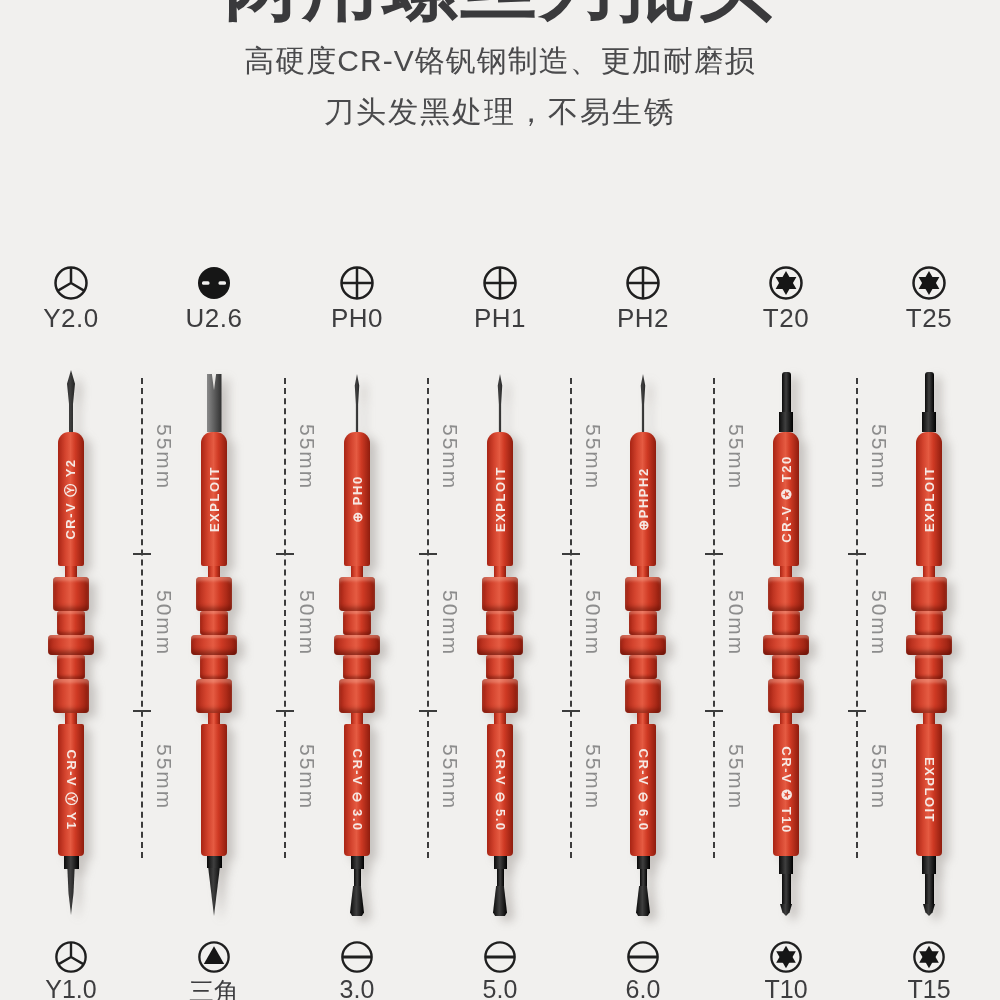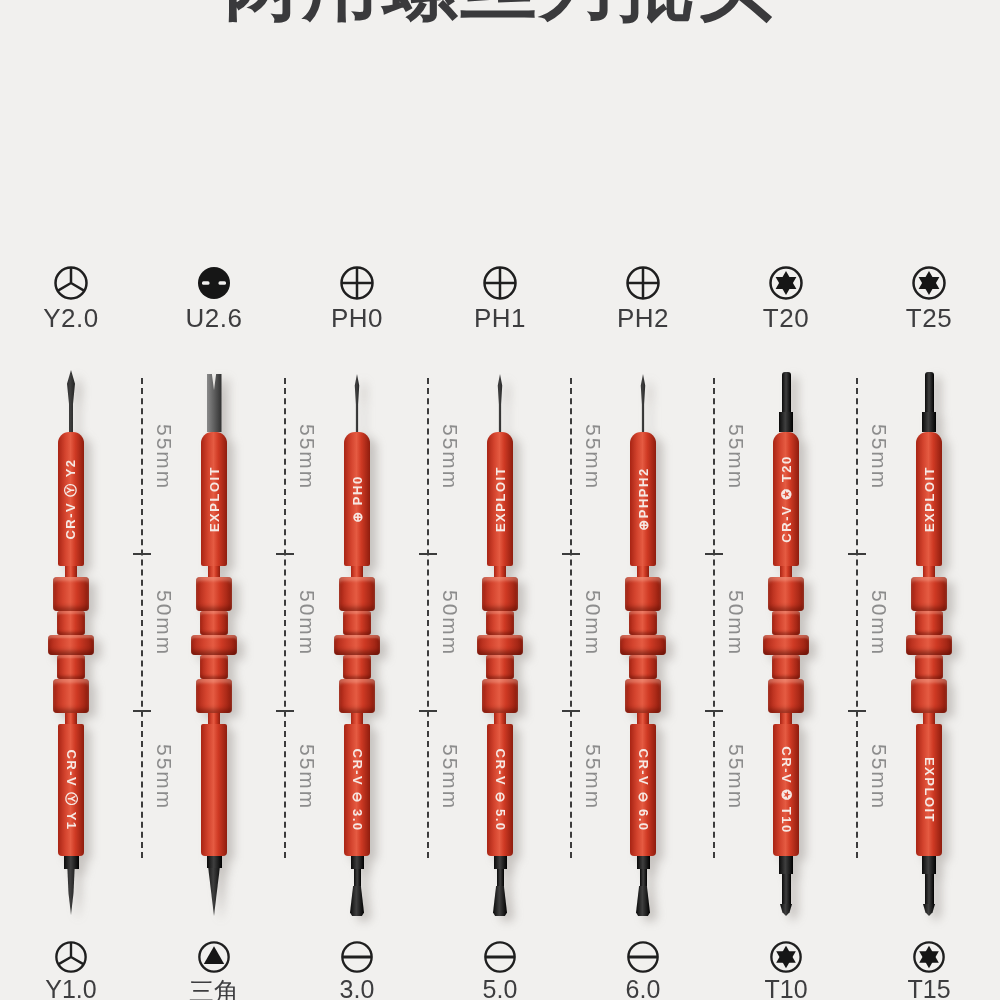--- a/index.html
+++ b/index.html
@@ -65,20 +65,22 @@
   svg .fill{fill:#161616;}
 </style>
 </head>
 <body>
 
 <div class="page">
 
   <div class="title-clip">
     <div class="big">两用螺丝刀批头</div>
   </div>
+  <div class="sub1">高硬度CR-V铬钒钢制造、更加耐磨损</div>
+  <div class="sub2">刀头发黑处理，不易生锈</div>
 
   <div class="col" style="left:6px;">
     <svg class="head-icon" viewBox="0 0 36 36">
       <circle class="stroke" cx="18" cy="18" r="15.5"></circle>
       <path class="stroke" d="M18 18 L18 3.5 M18 18 L30.6 25.3 M18 18 L5.4 25.3"></path>
     </svg>
     <div class="head-label">Y2.0</div>
     <div class="driver">
       <div class="tip-top">
           <div class="blk phil-lg-up"></div>

